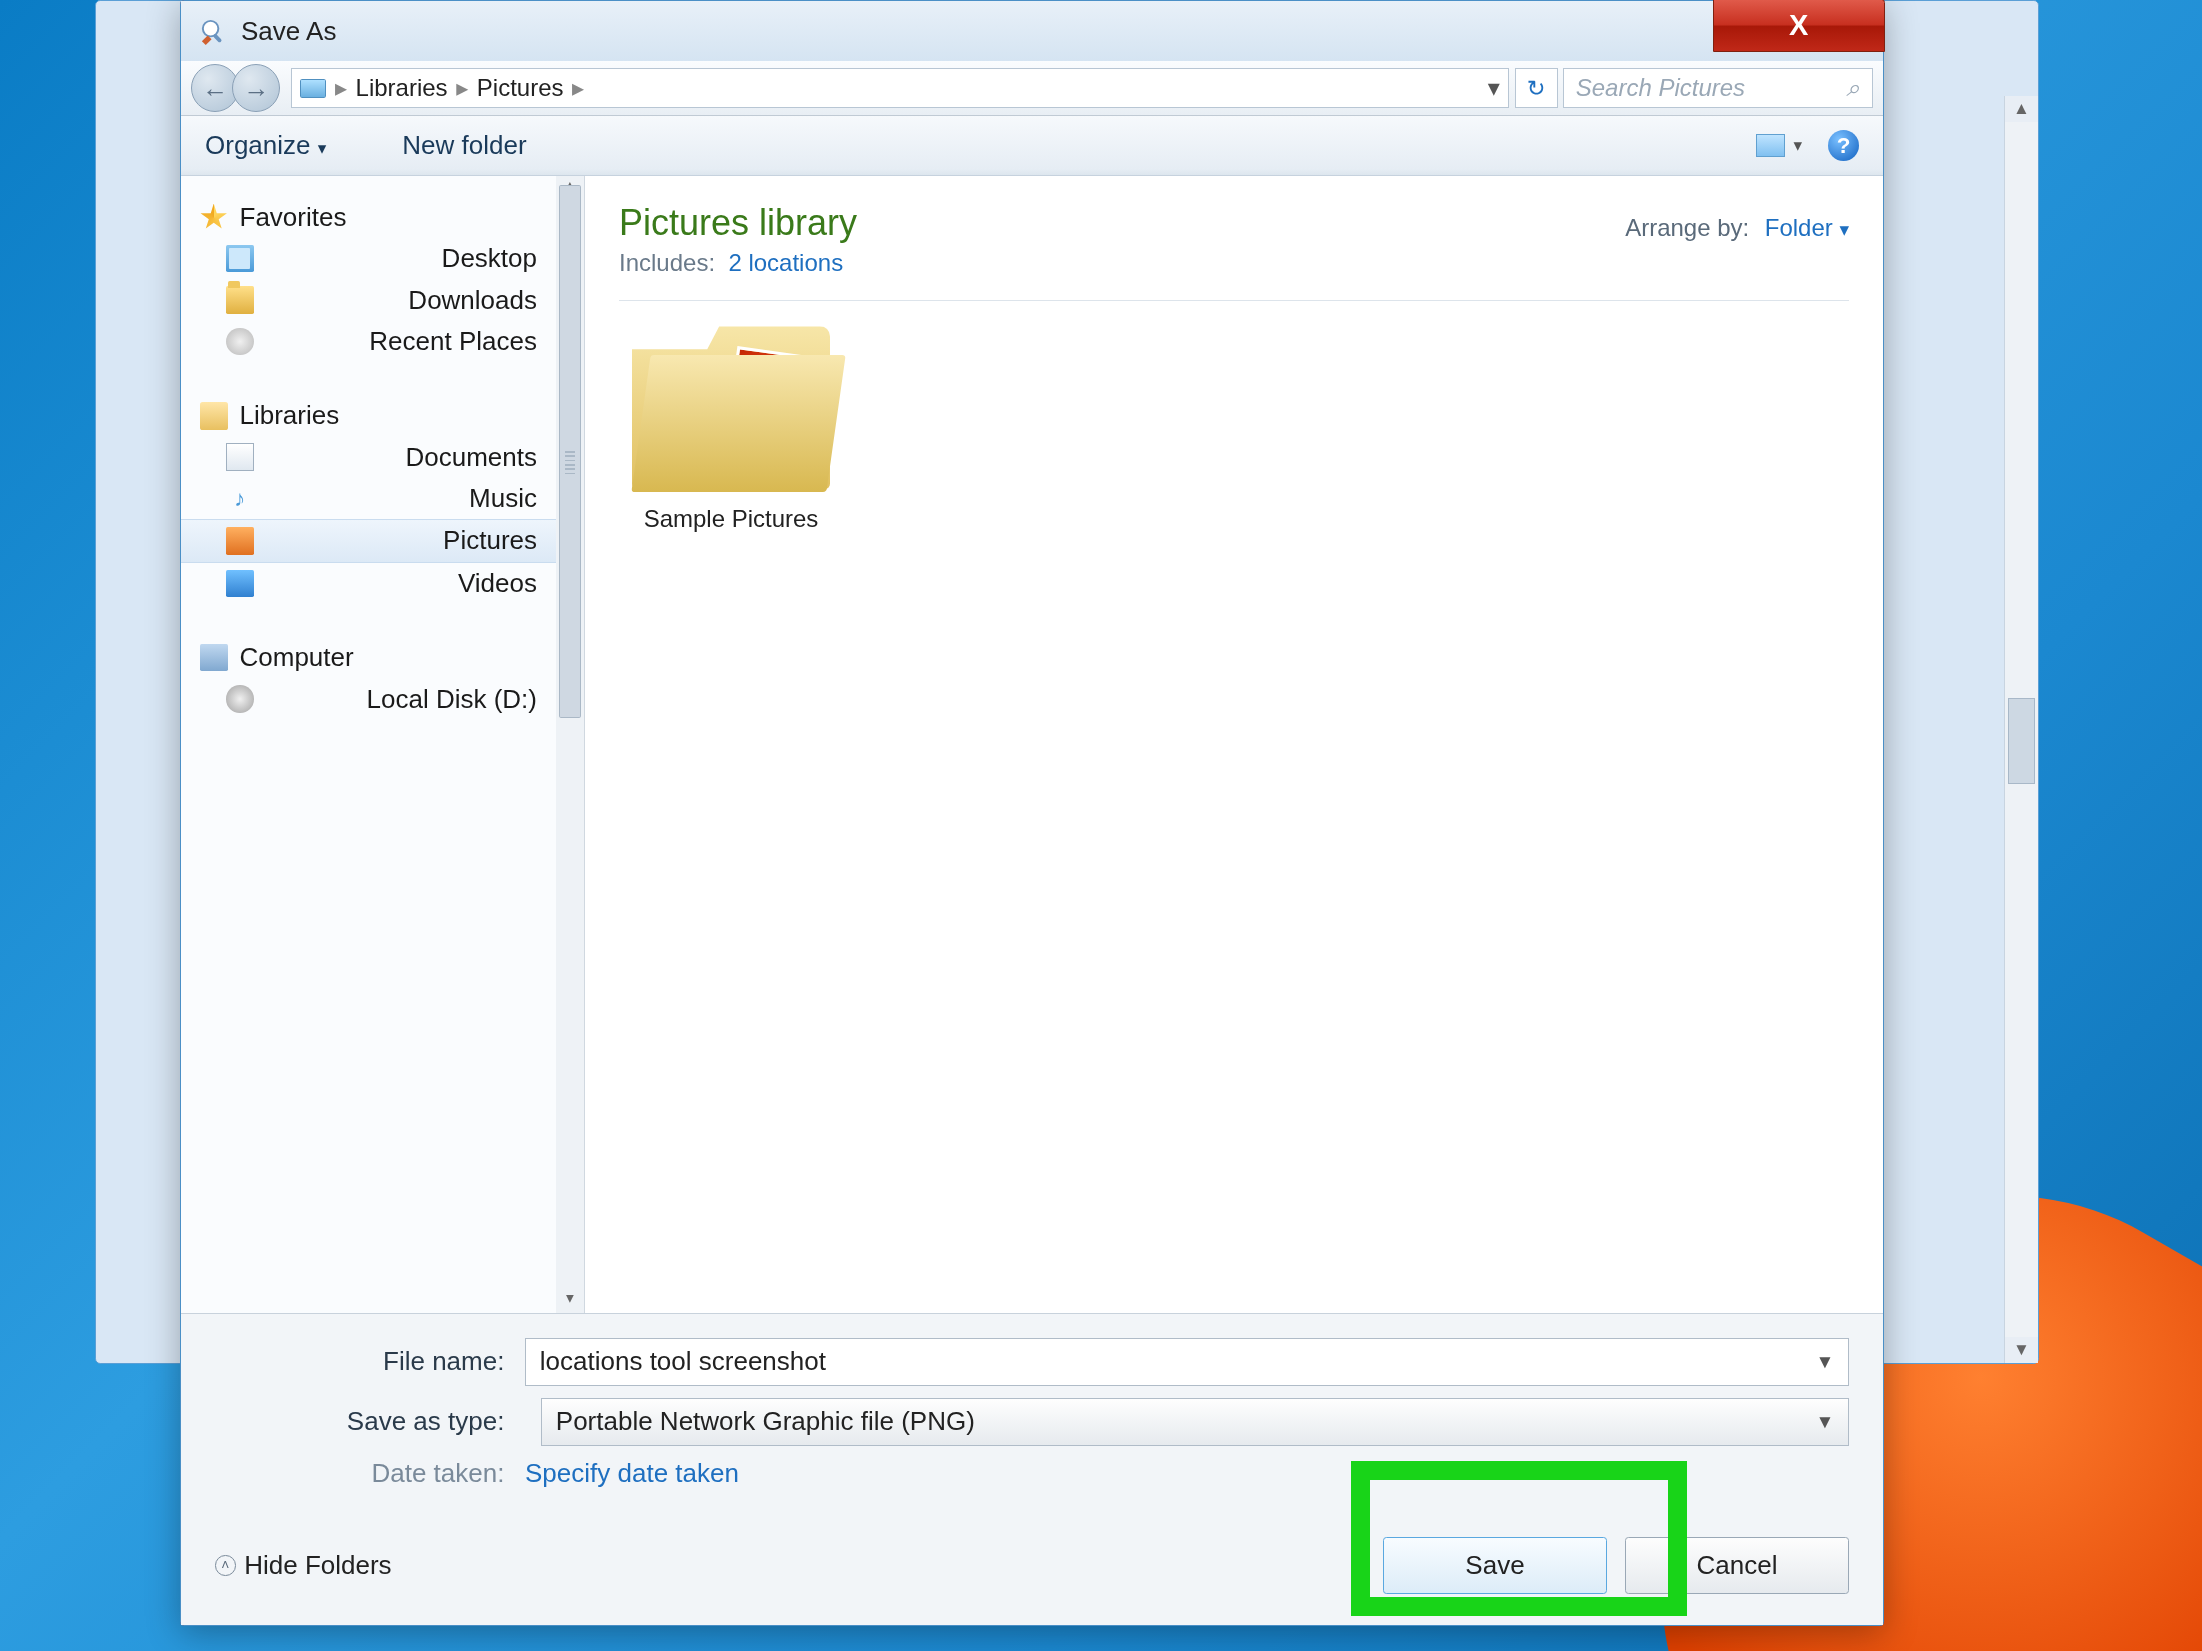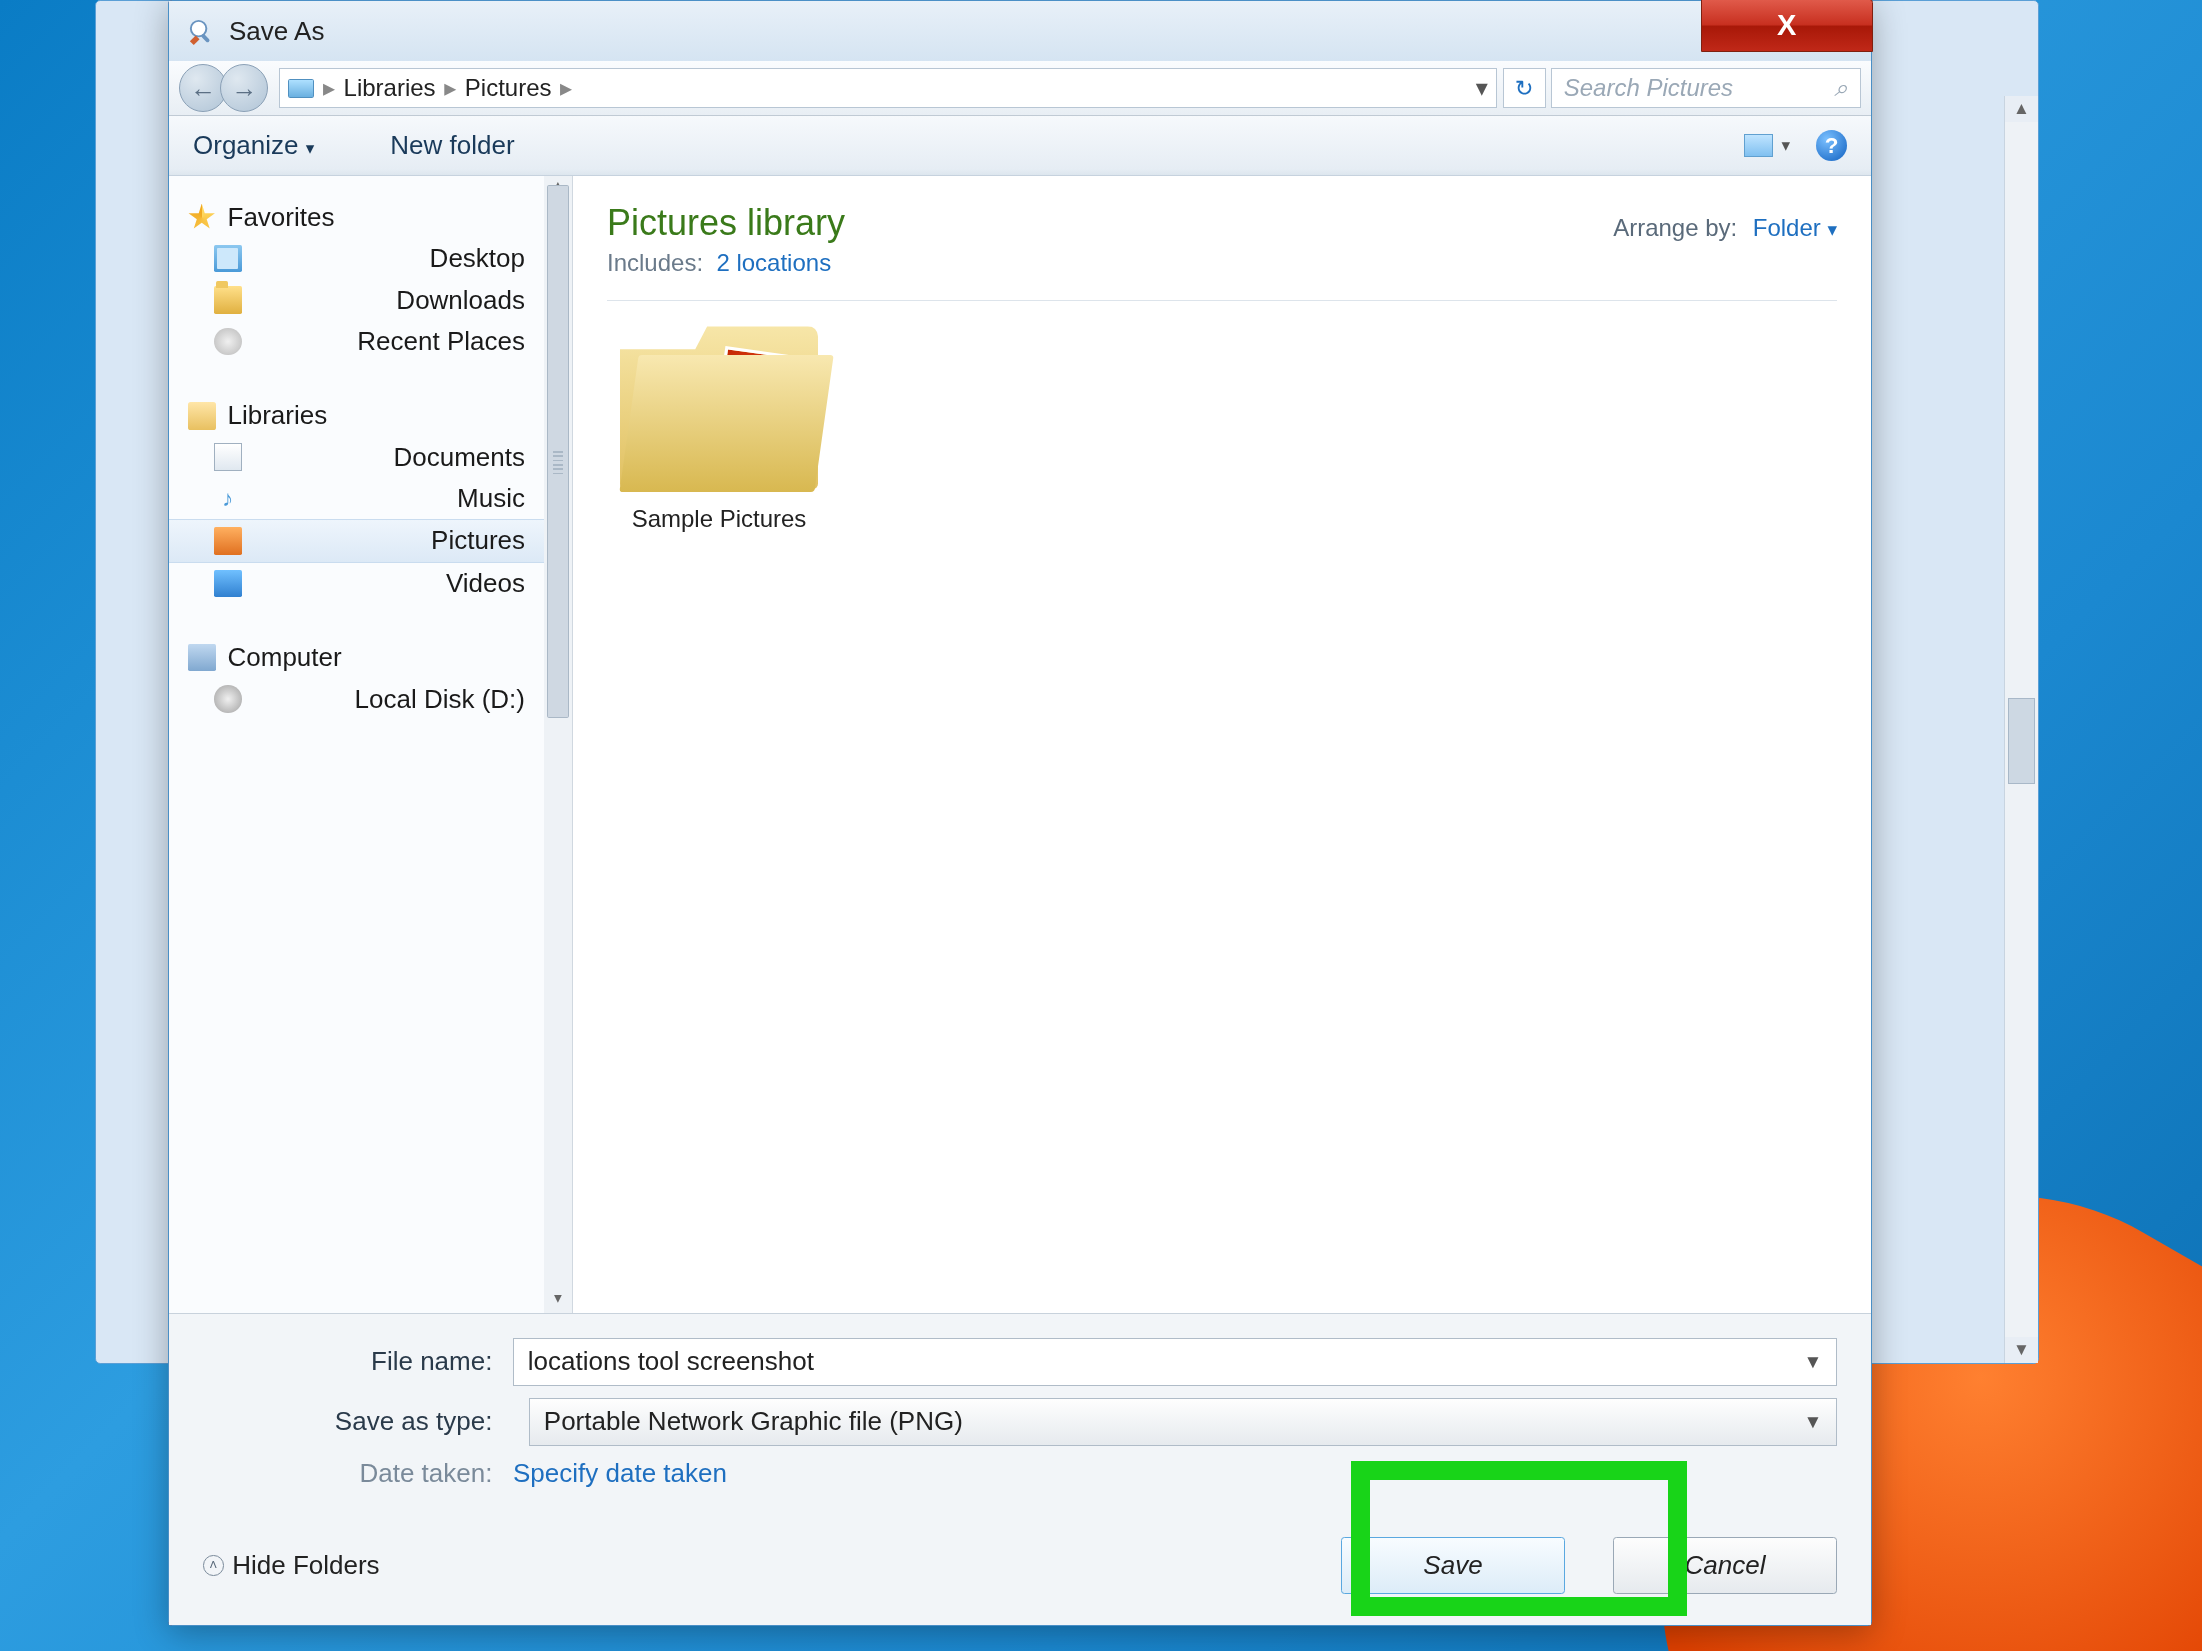--- a/index.html
+++ b/index.html
@@ -37,21 +37,21 @@
 .backwin-right .thumb {
   position:absolute; top:602px; left:3.4px; right:3.4px; height:86px;
   background:#cdd8e3; border:0.9px solid #a8b8c8;
 }
 .backwin-right .arrow {
   position:absolute; left:0; right:0; height:26px; background:#e8eef5;
   text-align:center; font-size:17px; color:#666; line-height:26px;
 }
 .window {
   position: absolute;
-  left: 168px; top: 0;
+  left: 180px; top: 0;
   width: 1704px; height: 1626px;
   background: #b91c1c;
   border: 1.7px solid #4a8fc6;
   border-radius: 3.4px;
   box-shadow: 0 6.9px 34px rgba(0,0,0,0.3);
   display: flex; flex-direction: column;
 }
 .titlebar {
   height: 60px;
   background: linear-gradient(to bottom, #e8f0f8, #d5e4f2);
@@ -197,21 +197,21 @@
 .combo.type { background:linear-gradient(to bottom,#fefefe,#e6eaee);margin-left:16px; }
 .combo .dd { color:#555; font-size:19px; }
 .datelink { color:#1e6fc0; font-size:26px; }
 .footer {
   background:#f2f5f8;
   padding: 22.4px 34px 31px;
   display:flex; align-items:center;
 }
 .hidef { font-size:26px; color:#222; display:flex; align-items:center; gap:8.6px; }
 .hidef .circ { width:20.6px;height:20.6px;border:1.7px solid #7a8a9a;border-radius:50%;display:flex;align-items:center;justify-content:center;font-size:13.8px;color:#5a6a7a;}
-.btns { margin-left:auto; display:flex; gap:48px; align-items:center;font-style:italic; }
+.btns { margin-left:auto; display:flex; gap:18px; align-items:center; }
 .btn {
   width:224px; height:57px;
   background:linear-gradient(to bottom,#fdfdfd,#e6eaee);
   border:0.9px solid #9aa8b6; border-radius:3.4px;
   font-size:26px; color:#222;
   display:flex; align-items:center; justify-content:center;
 }
 .btn.primary {
   background:linear-gradient(to bottom,#f8fcff,#dcecf8);
   border:1.7px solid #5aa8e0;

